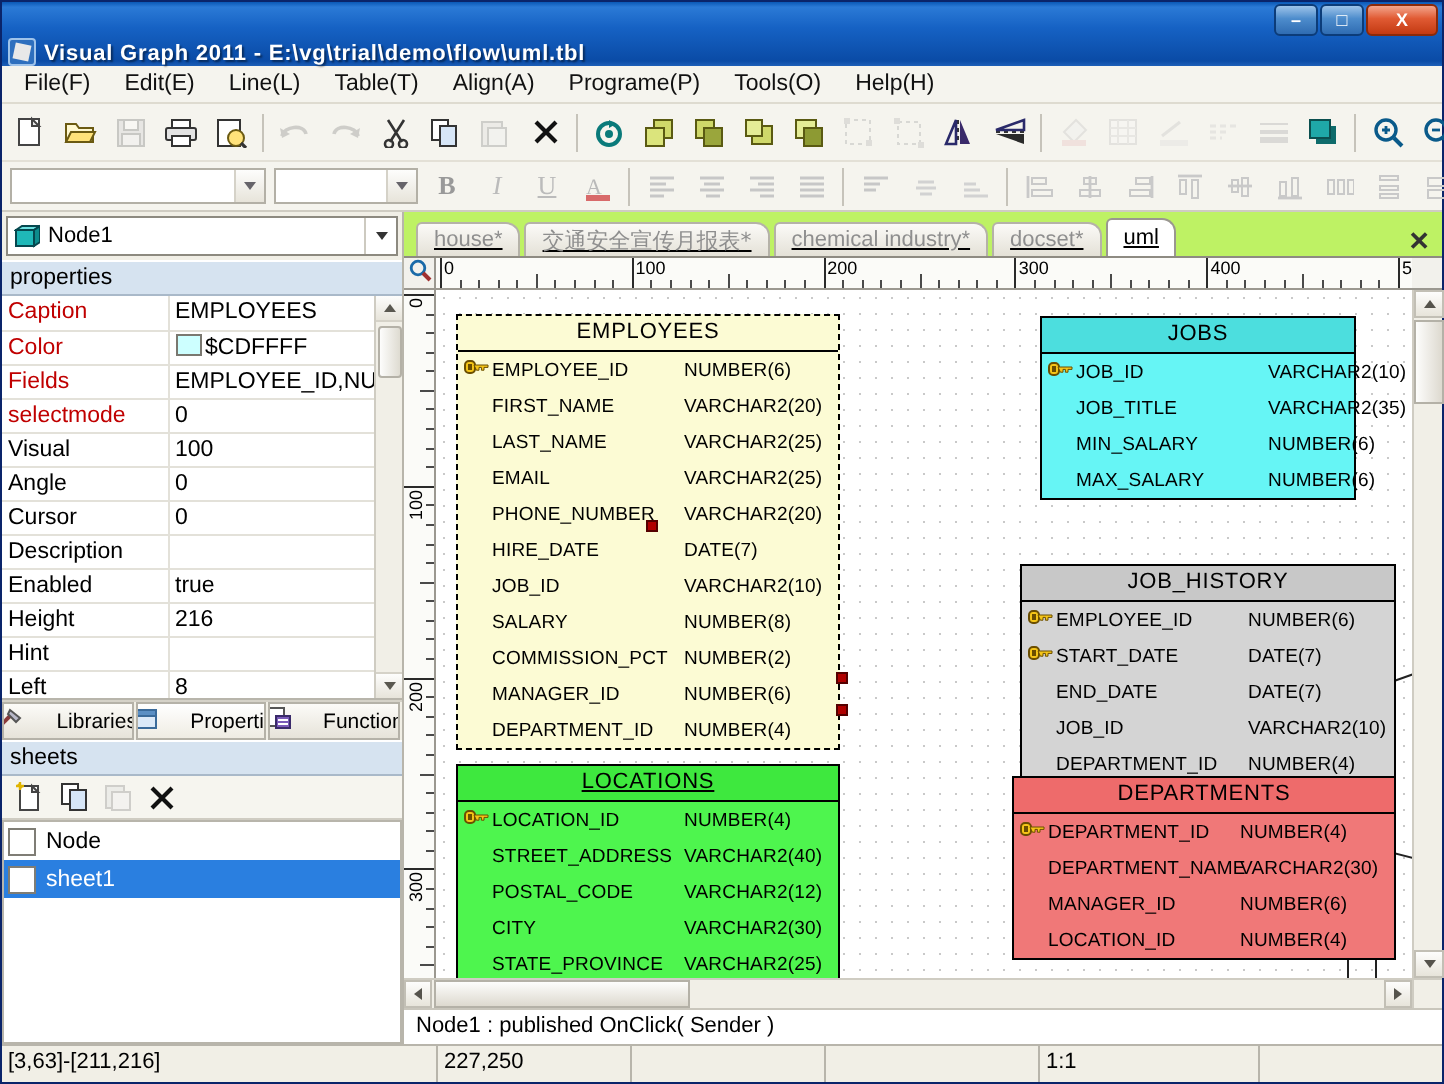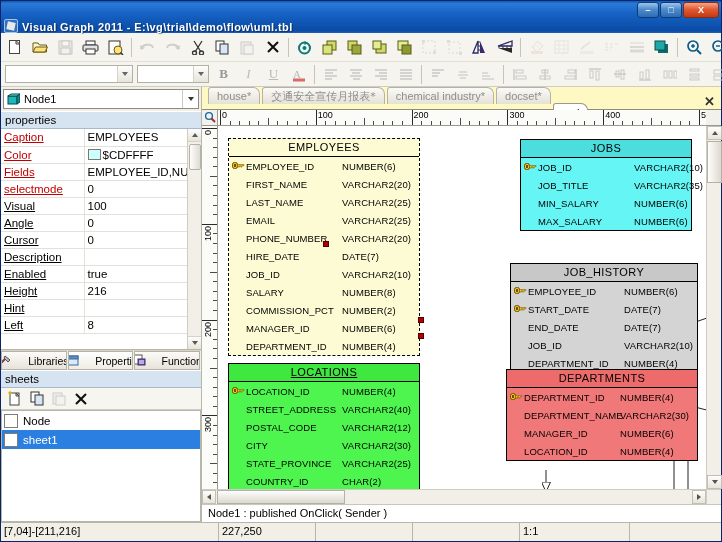--- a/index.html
+++ b/index.html
@@ -141,21 +141,21 @@
   .secthdr {
     background:#d6e3f0; border-top:1px solid #fff; border-bottom:1px solid #a9b9c9;
     font-size:11.5px; padding:2px 4px; color:#000; flex:0 0 auto;
   }
   .proplist { flex:1; overflow:hidden; background:#fff; position:relative; border-bottom:1px solid #b8b5ab;}
   .proptable { width:100%; border-collapse:collapse; table-layout:fixed;}
   .proptable td {
     height:17px; font-size:11.5px; border-bottom:1px solid #e3e1d9; border-right:1px solid #e3e1d9;
     padding:0 3px; overflow:hidden; white-space:nowrap; color:#000;
   }
-  .proptable td.k { width:83px;text-decoration:underline; }
+  .proptable td.k { width:83px; }
   .proptable tr.req td.k { color:#c00000; }
   .swatch { display:inline-block;width:13px;height:11px;border:1px solid #7a7870;background:#cdffff;vertical-align:-1px;margin-right:2px;}
   .scrollcol {
     position:absolute; right:0; top:0; width:14px; bottom:0; background:#f1efe7;
     border-left:1px solid #cfccc2;
   }
   .sc-arrow{width:14px;height:13px;display:flex;align-items:center;justify-content:center;background:linear-gradient(to bottom,#fdfdfc,#e7e4da);border-bottom:1px solid #d5d2c8;}
   .sc-arrow.dn{position:absolute;bottom:0;border-bottom:none;border-top:1px solid #d5d2c8;}
   .sc-arrow .t{border-left:3px solid transparent;border-right:3px solid transparent;border-bottom:4px solid #5a5850;}
   .sc-arrow.dn .t{border-bottom:none;border-top:4px solid #5a5850;}
@@ -172,21 +172,21 @@
   .sheetshdr { background:#d6e3f0; border-top:1px solid #fff; border-bottom:1px solid #a9b9c9; font-size:11.5px; padding:2px 4px; flex:0 0 auto;}
   .sheetbar { height:22px; display:flex; align-items:center; background:#f6f5ef; border-bottom:1px solid #cfccc2; padding-left:3px; flex:0 0 auto;}
   .sheetbar .sb { width:21px;height:19px;display:flex;align-items:center;justify-content:center;margin-right:1px;}
   .sheetlist { height:112px; background:#fff; border:1px solid #b8b5ab; margin:0; flex:0 0 auto; overflow:hidden;}
   .sheetrow { height:19px; display:flex; align-items:center; font-size:11.5px; padding-left:2px; }
   .sheetrow.sel { background:#2a7fe0; color:#fff; }
   .sheetrow .cb { width:14px;height:14px;background:#fff;border:1px solid #7f7d75;margin-right:5px;flex:0 0 auto;}
 
   
   .rightpanel { flex:1; display:flex; flex-direction:column; min-width:0; background:#f0eee4;}
-  .doctabs { height:22px; display:flex; background:#fef9c3; padding-left:6px; flex:0 0 auto; position:relative;}
+  .doctabs { height:22px; display:flex; align-items:flex-end; background:#bef264; padding-left:6px; flex:0 0 auto; position:relative;text-decoration:underline;}
   .dtab {
     height:17px; display:flex; align-items:center; padding:0 8px;
     font-size:11px; color:#8e8e8e;
     background:linear-gradient(to bottom,#fbfaf7,#e4e1d7);
     border:1px solid #b5b2a8; border-bottom:none;
     border-radius:3px 7px 0 0; margin-right:2px; white-space:nowrap;
   }
   .dtab.active { height:19px; color:#000; background:#fff; border-color:#9a9790;margin-top:16px; }
   .dtab.cn { font-family:"DejaVu Sans", sans-serif; }
   .tabclose { position:absolute; right:6px; bottom:1px; font-size:13px; font-weight:bold; color:#333; line-height:13px;}
@@ -253,20 +253,30 @@
   <div class="titlebar">
     <div class="tb-icon"></div>
     <div class="tb-title">Visual Graph 2011 - E:\vg\trial\demo\flow\uml.tbl</div>
     <div class="win-btns">
       <div class="win-btn">–</div>
       <div class="win-btn">□</div>
       <div class="win-btn close">X</div>
     </div>
   </div>
 
+  <div class="menubar">
+    <div class="mi">File(F)</div>
+    <div class="mi">Edit(E)</div>
+    <div class="mi">Line(L)</div>
+    <div class="mi">Table(T)</div>
+    <div class="mi">Align(A)</div>
+    <div class="mi">Programe(P)</div>
+    <div class="mi">Tools(O)</div>
+    <div class="mi">Help(H)</div>
+  </div>
 
   <div class="toolbar tb1">
     <div class="tbtn">
         <svg width="15" height="16">
           <rect x="1.5" y="1.5" width="10" height="13" fill="#fff" stroke="#444"></rect>
           <path d="M8 1.5 L11.5 5 L8 5 Z" fill="#e8e8e8" stroke="#444"></path>
         </svg>
       </div>
     <div class="tbtn">
         <svg width="17" height="15">
@@ -929,21 +939,21 @@
                 </div>
                 <div class="trow">
                   <span class="keyc"></span>
                   <span class="fname">DEPARTMENT_ID</span>
                   <span class="ftype">NUMBER(4)</span>
                 </div>
                 <div class="handle" style="left: 189px; top: 178px;"></div>
                 <div class="handle" style="left: 189px; top: 194px;"></div>
                 <div class="handle" style="left: 94px; top: 102px;"></div>
               </div>
-              <div class="ertable" style="left: 302px; top: 13px; width: 172px; background: rgb(102, 245, 245);">
+              <div class="ertable" style="left: 302px; top: 13px; width: 158px; background: rgb(102, 245, 245);">
                 <div class="thdr" style="background: rgb(76, 222, 222);">JOBS</div>
                 <div class="trow">
                   <span class="keyc"><svg width="13" height="9">
                       <rect x="0.5" y="1.5" width="5" height="6" rx="2" fill="#f5c518" stroke="#6b4e00"></rect>
                       <rect x="2" y="3" width="2" height="3" fill="#6b4e00"></rect>
                       <path d="M5 3.5 h7 v1.2 h-2 v1.4 h-1.3 v-1.4 h-1.2 v1.4 h-1.3 z" fill="#f5c518" stroke="#6b4e00" stroke-width="0.5"></path>
                     </svg></span>
                   <span class="fname">JOB_ID</span>
                   <span class="ftype">VARCHAR2(10)</span>
                 </div>
@@ -1088,21 +1098,21 @@
           </div>
           <div style="width:15px;background:#f1efe7;border-left:1px solid #cfccc2"></div>
         </div>
       </div>
 
       <div class="evtbar">Node1 : published OnClick( Sender )</div>
     </div>
   </div>
 
   <div class="statusbar">
-    <div class="scell" style="width:218px">[7,04]-[211,216]</div>
+    <div class="scell" style="width:218px">[3,63]-[211,216]</div>
     <div class="scell" style="width:97px">227,250</div>
     <div class="scell" style="width:97px"></div>
     <div class="scell" style="width:107px"></div>
     <div class="scell" style="width:110px">1:1</div>
     <div class="scell" style="flex:1;border-right:none"></div>
   </div>
 
 </div>
 
 </body></html>

